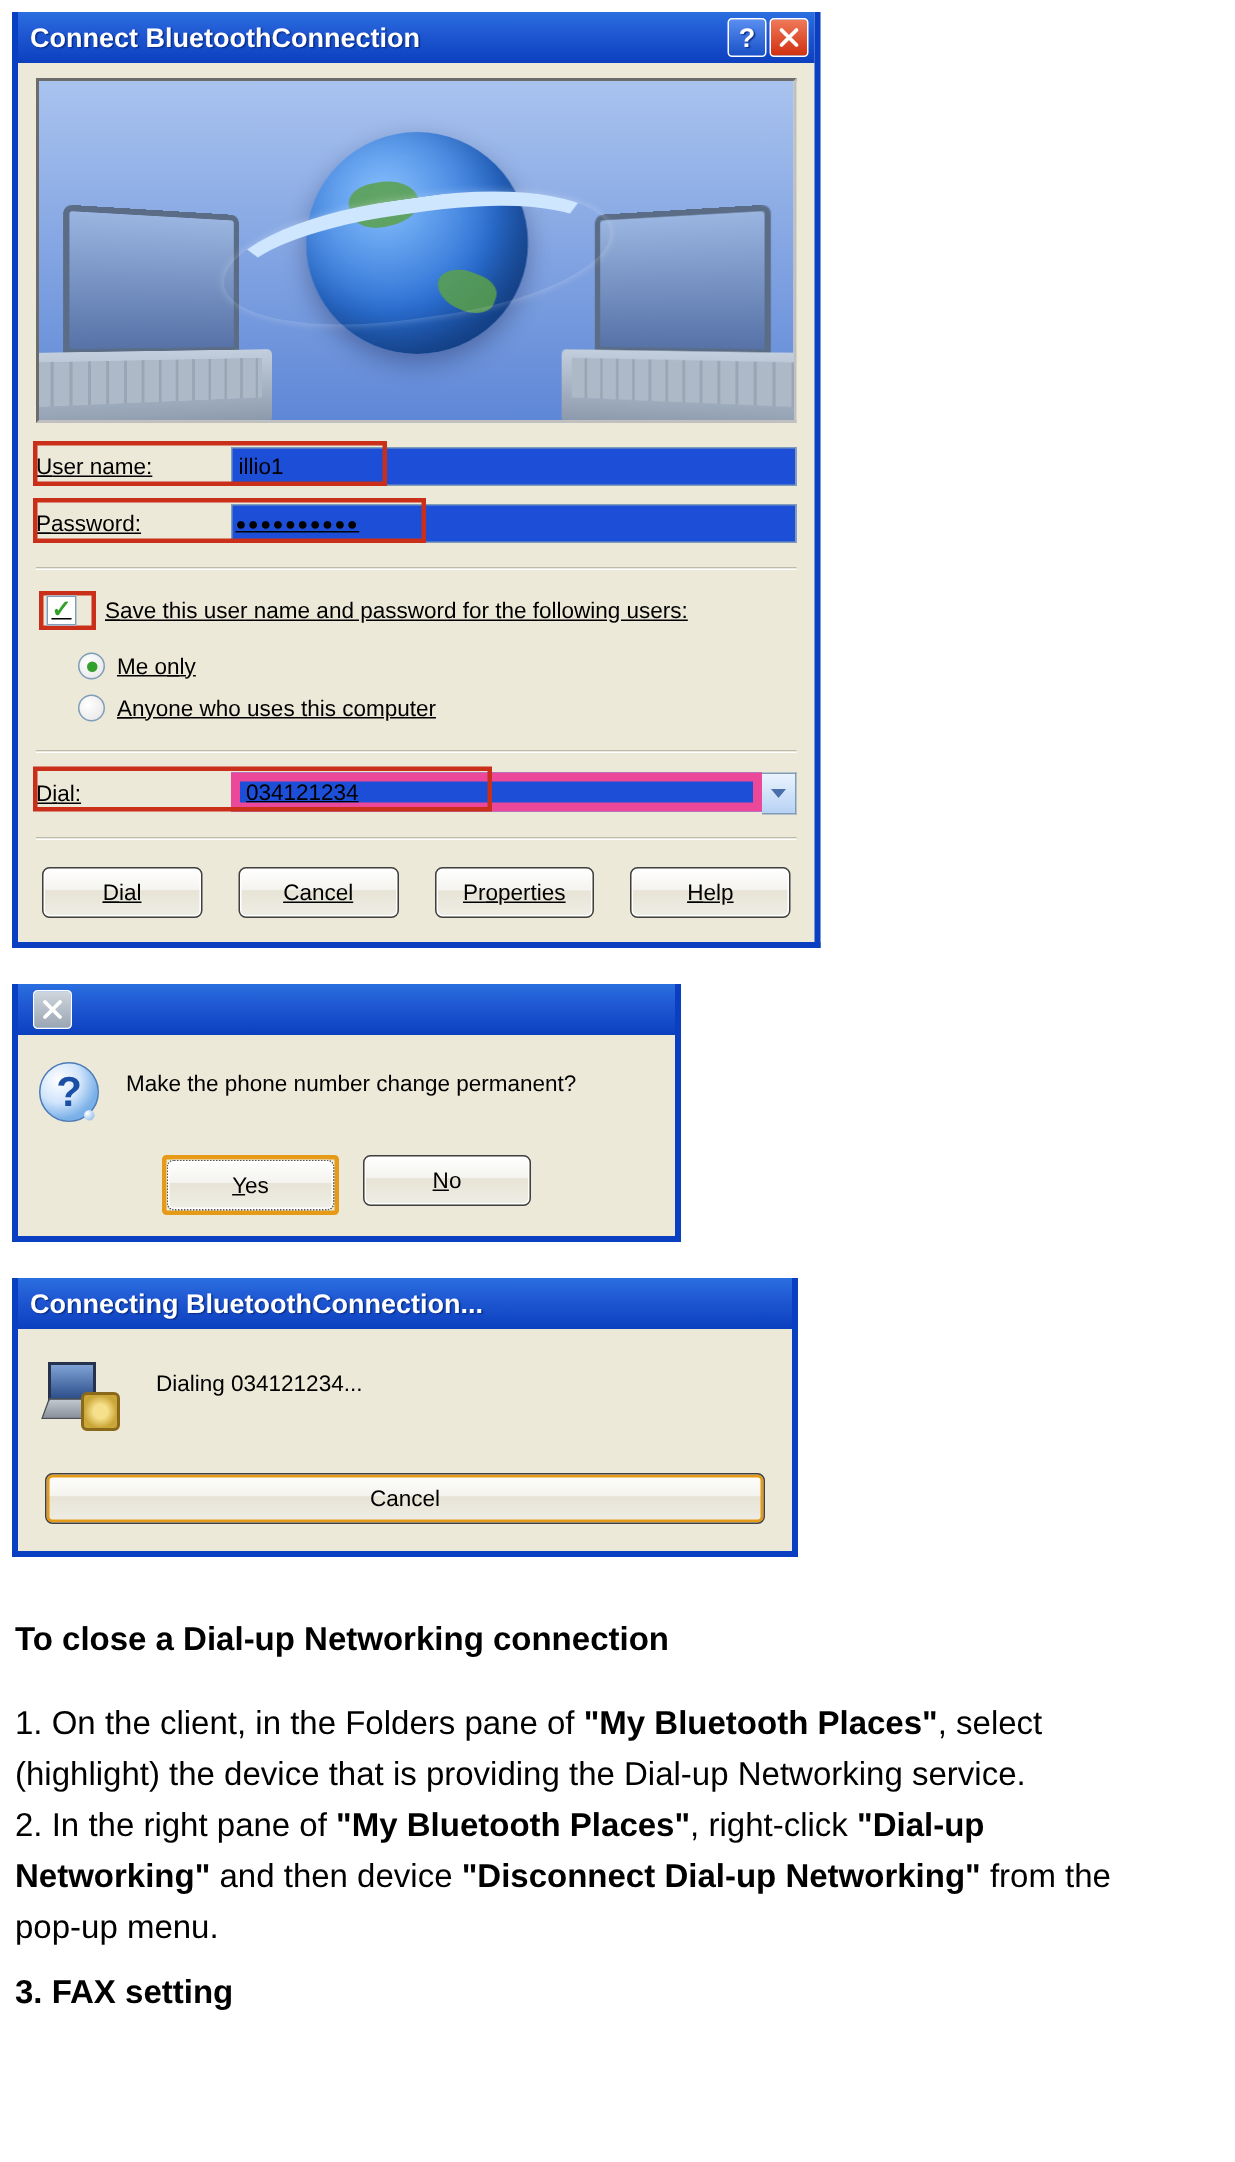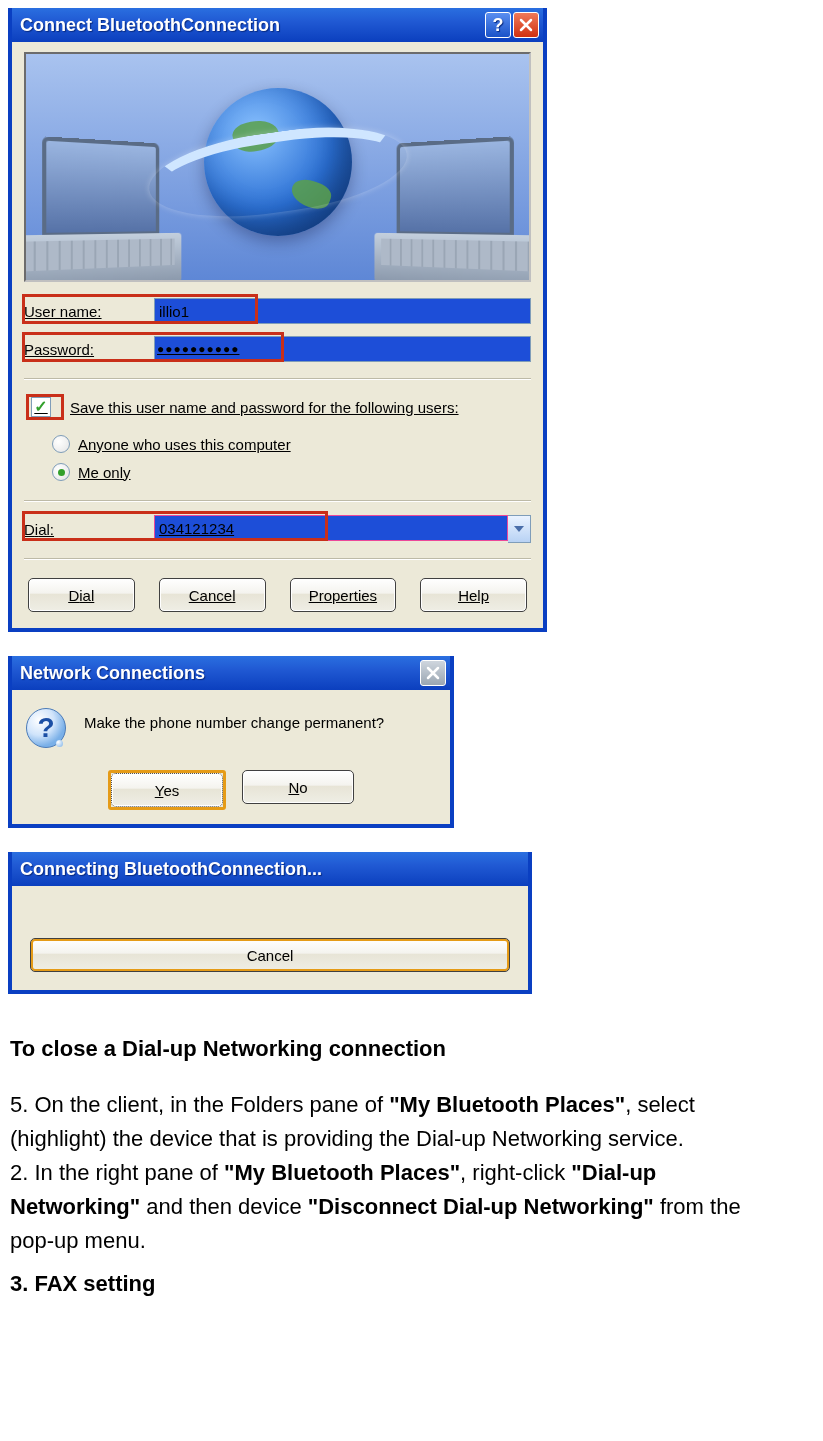--- a/index.html
+++ b/index.html
@@ -123,21 +123,21 @@
 
   hr{border:none; border-top:1px solid #bdbaa7; border-bottom:1px solid #fff; margin:14px 0 12px 0;}
 
   .check-row{display:flex; align-items:center; margin-left:0; padding:2px 0 10px 2px;}
   .xp-checkbox{width:18px;height:18px;border:1px solid #7f9db9;background:#fff;display:flex;align-items:center;justify-content:center;margin-right:8px;}
   .xp-checkbox.checked::after{content:"✓"; color:#33a02c; font-weight:bold; font-size:16px; line-height:1;}
   .radio-row{display:flex; align-items:center; margin-left:28px; height:28px;}
   .xp-radio{width:16px;height:16px;border:1px solid #7f9db9;border-radius:50%;background:radial-gradient(circle at 35% 35%,#fff,#e4e4e4); margin-right:8px; display:flex;align-items:center;justify-content:center;}
   .xp-radio.selected::after{content:""; width:7px;height:7px;border-radius:50%; background:#33a02c;}
 
-  .dial-row .xp-input{border:1px solid #ec4899;}
+  .dial-row .xp-input{border:6px solid #ec4899;}
   .combo{display:flex;}
   .combo .xp-input{flex:1;}
   .combo .drop{width:22px; height:26px; border:1px solid #7f9db9; border-left:none; background:linear-gradient(#eaf3ff,#b8d2f4); display:flex;align-items:center;justify-content:center;}
   .combo .drop svg{display:block;}
 
   .btn-row{display:flex; gap:24px; margin-top:18px; padding:0 4px;}
   .xp-btn{
     flex:1;
     height:32px;
     border:1px solid #404040;
@@ -240,26 +240,26 @@
 
       <hr>
 
       <div class="check-row">
         <span class="hl-red">
           <span class="xp-checkbox checked"></span>
         </span>
         <span style="margin-left:6px;"><span class="u">S</span>ave this user name and password for the following users:</span>
       </div>
       <div class="radio-row">
+        <span class="xp-radio selected"></span>
+        <span>Me o<span class="u">n</span>ly</span>
+      </div>
+      <div class="radio-row">
         <span class="xp-radio"></span>
         <span><span class="u">A</span>nyone who uses this computer</span>
-      </div>
-      <div class="radio-row">
-        <span class="xp-radio selected"></span>
-        <span>Me o<span class="u">n</span>ly</span>
       </div>
 
       <hr>
 
       <div class="row dial-row">
         <div class="label-col">D<span class="u">i</span>al:</div>
         <div class="input-col">
           <div class="dial-hl"></div>
           <div class="combo">
             <input class="xp-input" value="034121234" style="">
@@ -285,21 +285,20 @@
         <div class="xp-btn">
             <span><span class="u">H</span>elp</span>
           </div>
       </div>
     </div>
   </div>
 </div>
 
 <div class="xp-window d2">
   <div class="xp-titlebar">
-    <span class="title-text">Network Connections</span>
     <div class="xp-title-btn xp-close-btn-grey">
       <svg width="14" height="14" viewBox="0 0 14 14">
           <path d="M2 2 L12 12 M12 2 L2 12" stroke="#fff" stroke-width="2.5" stroke-linecap="round"></path>
         </svg>
     </div>
   </div>
   <div class="d2-body">
     <div class="msg-row">
       <div class="q-icon">
           <span>?</span>
@@ -317,28 +316,36 @@
         </div>
     </div>
   </div>
 </div>
 
 <div class="xp-window d3">
   <div class="xp-titlebar">
     <span class="title-text">Connecting BluetoothConnection...</span>
   </div>
   <div class="d3-body">
+    <div class="d3-content">
+      <div class="modem-icon">
+        <div class="mon"></div>
+          <div class="kbd"></div>
+          <div class="phone"></div>
+      </div>
+      <div style="padding-top:6px;">Dialing 034121234...</div>
+    </div>
     <div class="d3-btns">
       <div class="xp-btn focus">Cancel</div>
     </div>
   </div>
 </div>
 
 <div class="doc">
   <div class="heading">To close a Dial-up Networking connection</div>
   <div>
-    <span>5. On the client, in the Folders pane of </span><b>"My Bluetooth Places"</b><span>, select (highlight) the device that is providing the Dial-up Networking service.</span>
+    <span>1. On the client, in the Folders pane of </span><b>"My Bluetooth Places"</b><span>, select (highlight) the device that is providing the Dial-up Networking service.</span>
   </div>
   <div>
     <span>2. In the right pane of </span><b>"My Bluetooth Places"</b><span>, right-click </span><b>"Dial-up Networking"</b><span> and then device </span><b>"Disconnect Dial-up Networking"</b><span> from the pop-up menu.</span>
   </div>
   <div class="sect">3. FAX setting</div>
 </div>
 
 </body></html>

